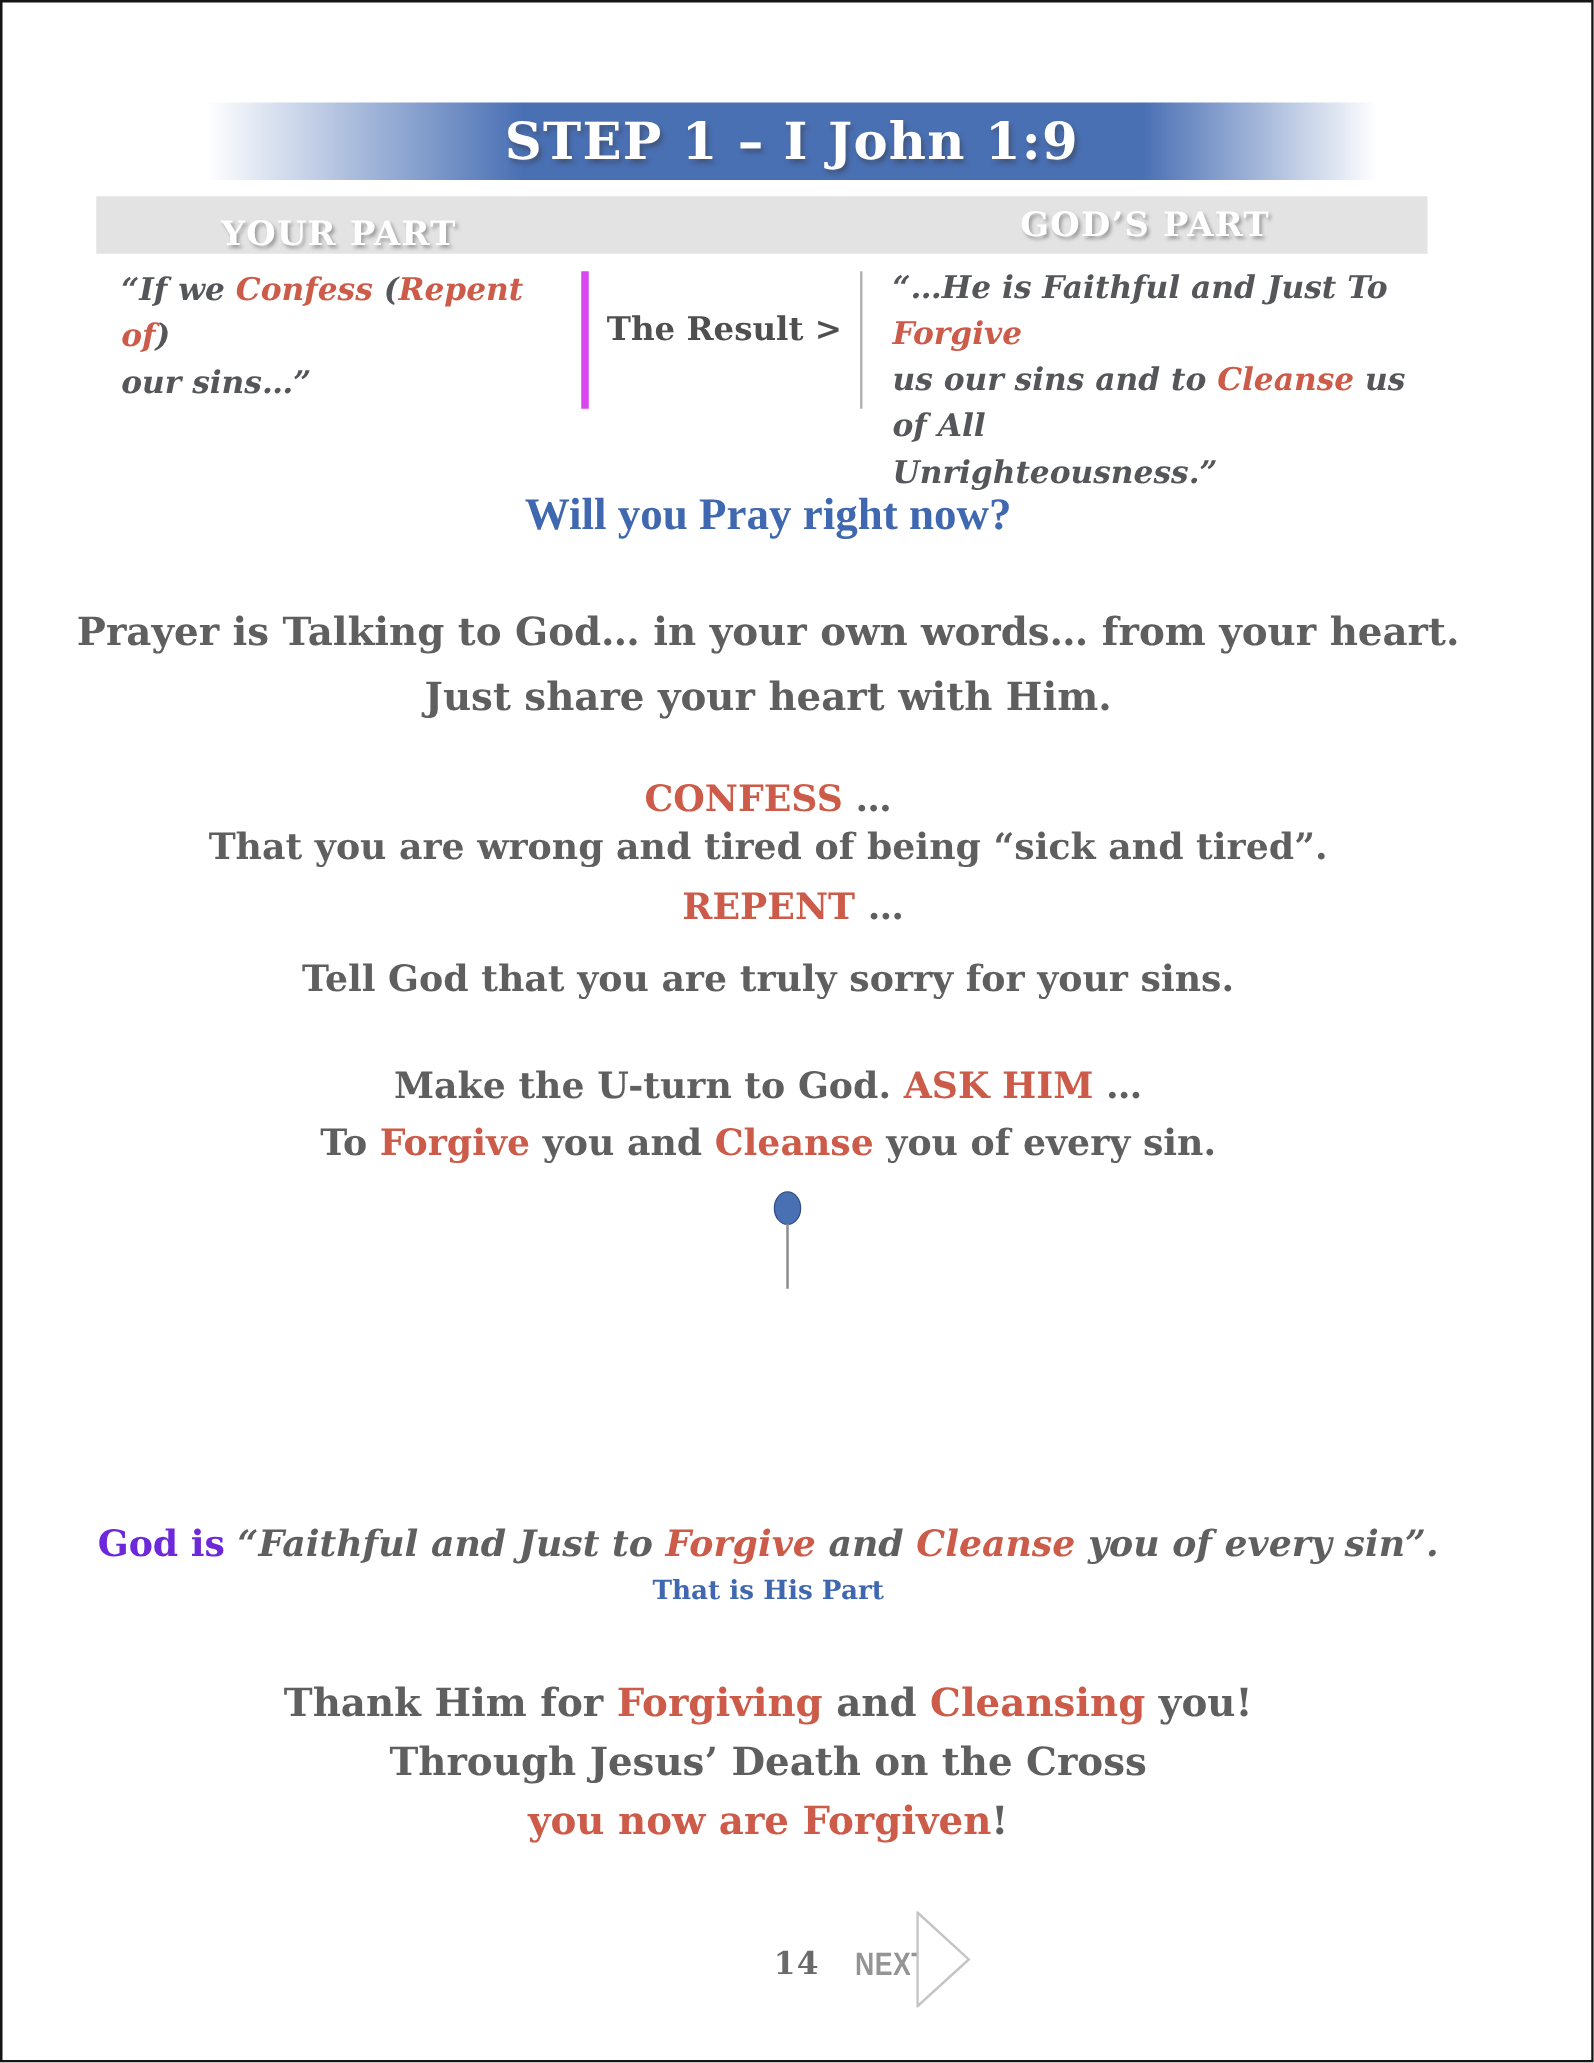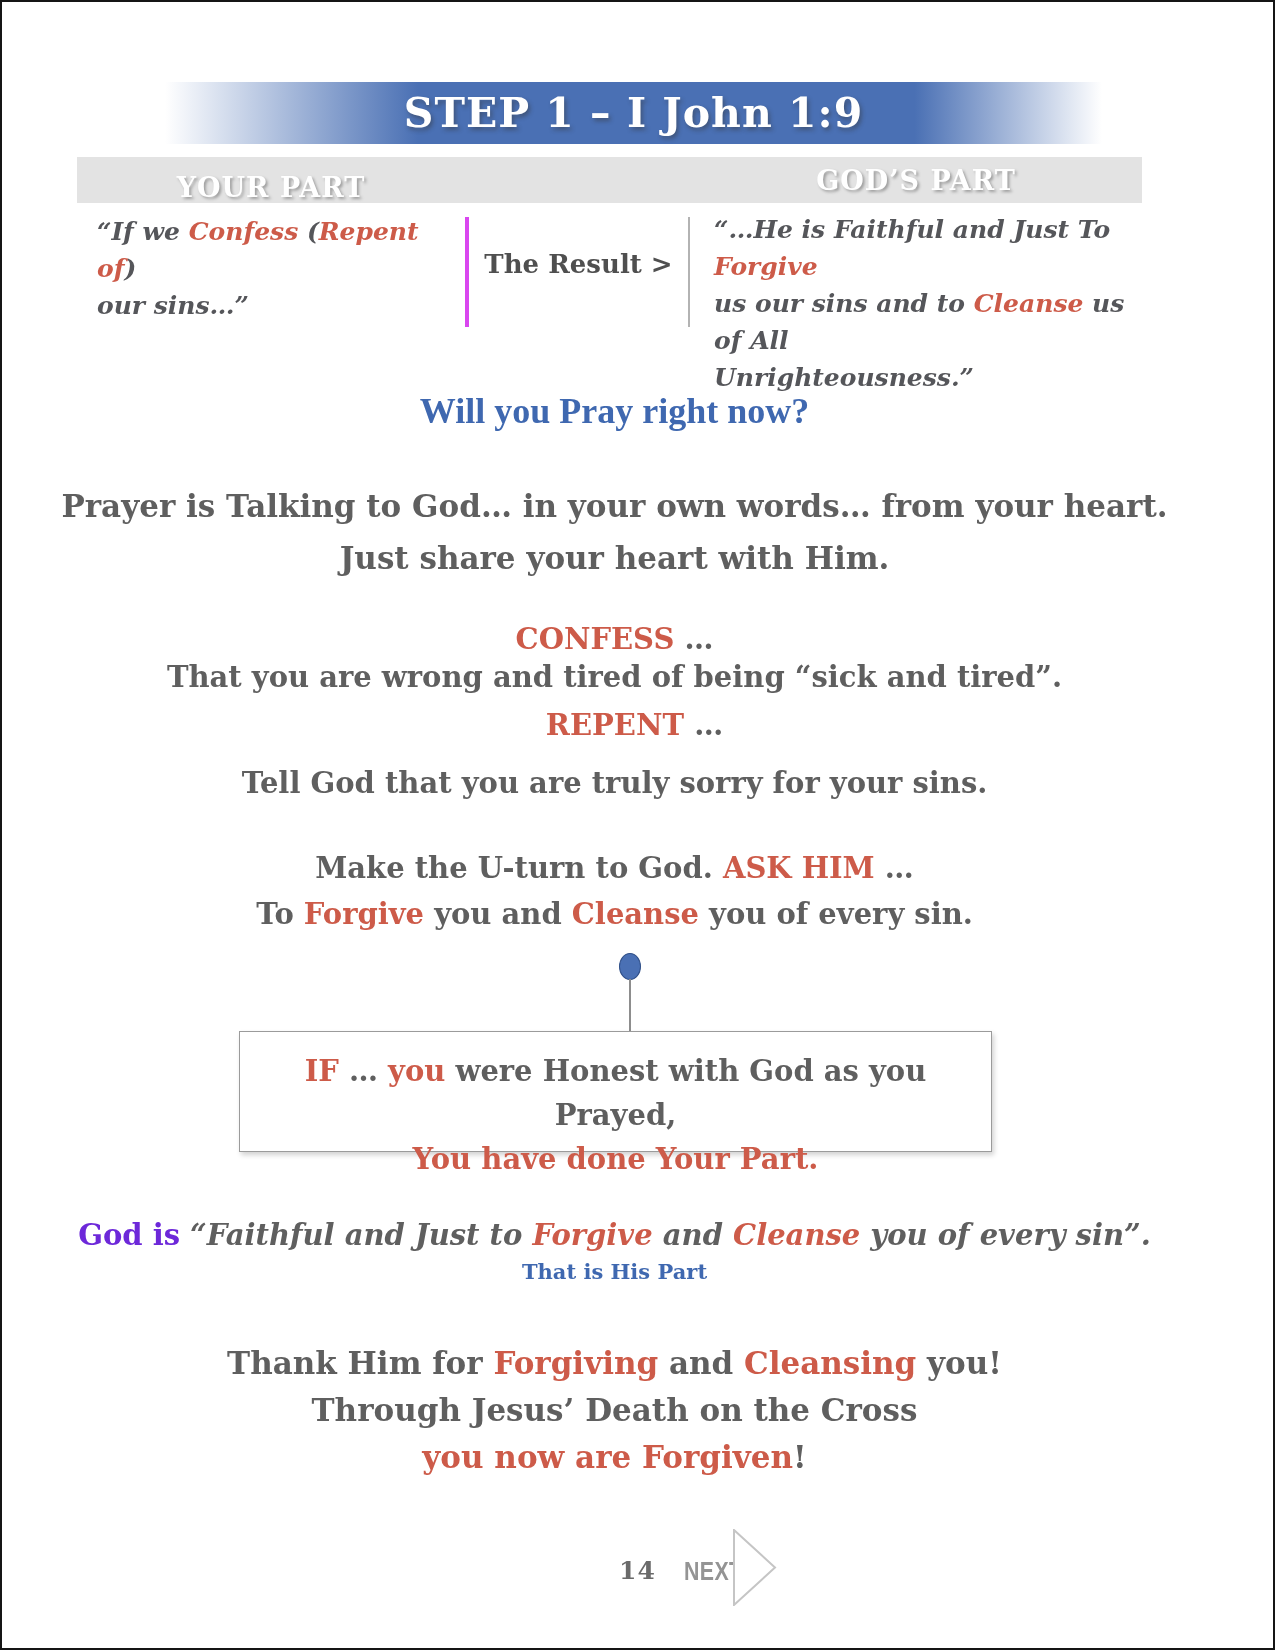--- a/index.html
+++ b/index.html
@@ -37,21 +37,21 @@
     text-shadow:2px 2px 3px #9e9e9e;
   }
   
   .quote-row{
     position:absolute;top:205px;left:75px;width:1065px;height:122px;
     display:flex;
   }
   .quote-row .ql{width:388px;box-sizing:border-box;padding:6px 36px 0 20px;}
   .quote-row .qm{
     width:225px;box-sizing:border-box;margin-top:10px;height:110px;
-    border-left:4px solid #d946ef;border-right:2px solid #b3b3b3;
+    border-left:6px solid #d946ef;border-right:2px solid #b3b3b3;
     display:flex;justify-content:center;align-items:flex-start;padding-top:32px;
   }
   .quote-row .qr{flex:1;box-sizing:border-box;padding:4px 0 0 24px;}
   .quote{
     font-size:25px;line-height:37px;font-weight:bold;font-style:italic;color:#55565a;
   }
   .result-label{font-size:26px;font-weight:bold;color:#4f4f4f;}
   
   .centerband{position:absolute;left:0;width:1225px;text-align:center;color:#5f5f5f;font-weight:bold;}
   .h-pray{top:388px;font-size:36px;color:#3f68b0;font-family:Liberation Serif, serif;}
@@ -137,23 +137,20 @@
   <div class="centerband intro"><span>Prayer is Talking to God… in your own words… from your heart.</span><br><span>Just share your heart with Him.</span></div>
   <div class="centerband body-line confess-b">That you are wrong and tired of being “sick and tired”.</div>
 
   <div class="centerband h-sub repent-h"><span class="seg-r">REPENT</span><span> …</span></div>
   <div class="centerband body-line repent-b">Tell God that you are truly sorry for your sins.</div>
 
   <div class="centerband ask"><span>Make the U-turn to God. </span><span class="seg-r">ASK HIM</span><span> …</span><br><span>To </span><span class="seg-r">Forgive</span><span> you and </span><span class="seg-r">Cleanse</span><span> you of every sin.</span></div>
 
   <div class="dot"></div>
   <div class="vline"></div>
-  <div class="honest-box">
-    <div class="box-text"><span class="seg-r">IF</span><span> … </span><span class="seg-r">you</span><span> were Honest with God as you Prayed,</span><br><span class="seg-r">You have done Your Part.</span></div>
-  </div>
 
   <div class="centerband god-is"><span class="seg-b">God is </span><span class="seg-i">“Faithful and Just to </span><span class="seg-r seg-i">Forgive</span><span class="seg-i"> and </span><span class="seg-r seg-i">Cleanse</span><span class="seg-i"> you of every sin”.</span></div>
   <div class="centerband his-part">That is His Part</div>
 
   <div class="centerband thanks"><span>Thank Him for </span><span class="seg-r">Forgiving</span><span> and </span><span class="seg-r">Cleansing</span><span> you!</span><br><span>Through Jesus’ Death on the Cross</span><br><span class="seg-r">you now are Forgiven</span><span>!</span></div>
 
   <span class="page-num">14</span>
   <span class="next-label">NEXT</span>
   <svg class="next-arrow" width="44" height="77" viewBox="0 0 44 77">
     <path d="M1 1 L42 38.5 L1 76 Z" fill="#ffffff" stroke="#c5c5c5" stroke-width="2" stroke-linejoin="miter"></path>

